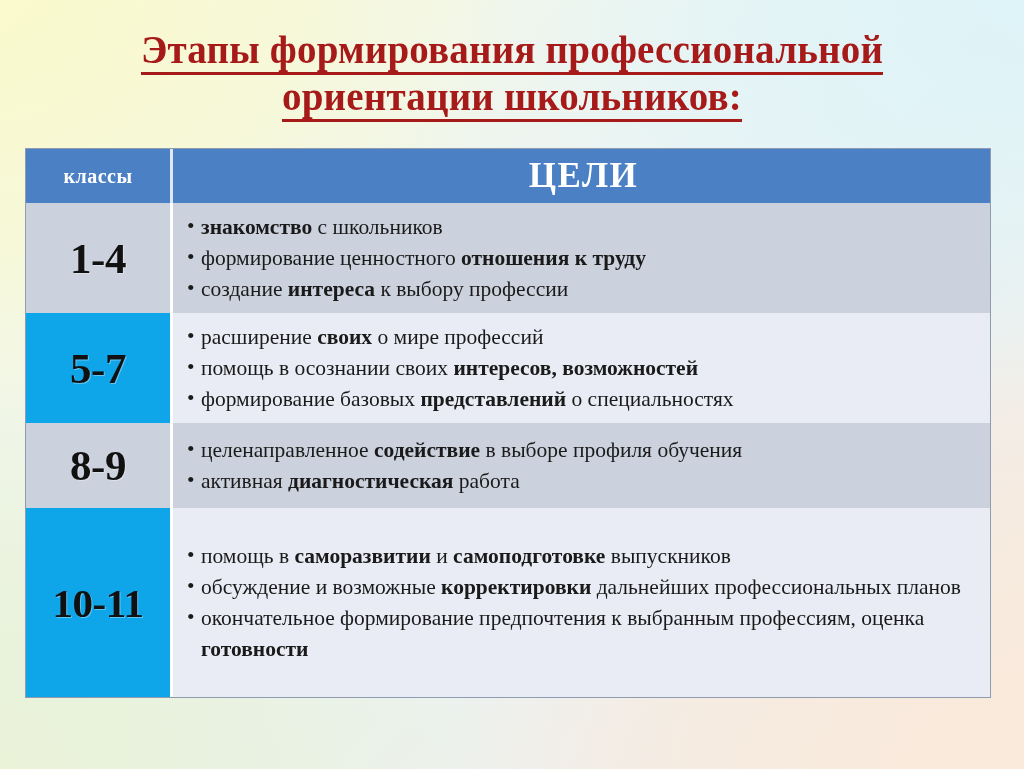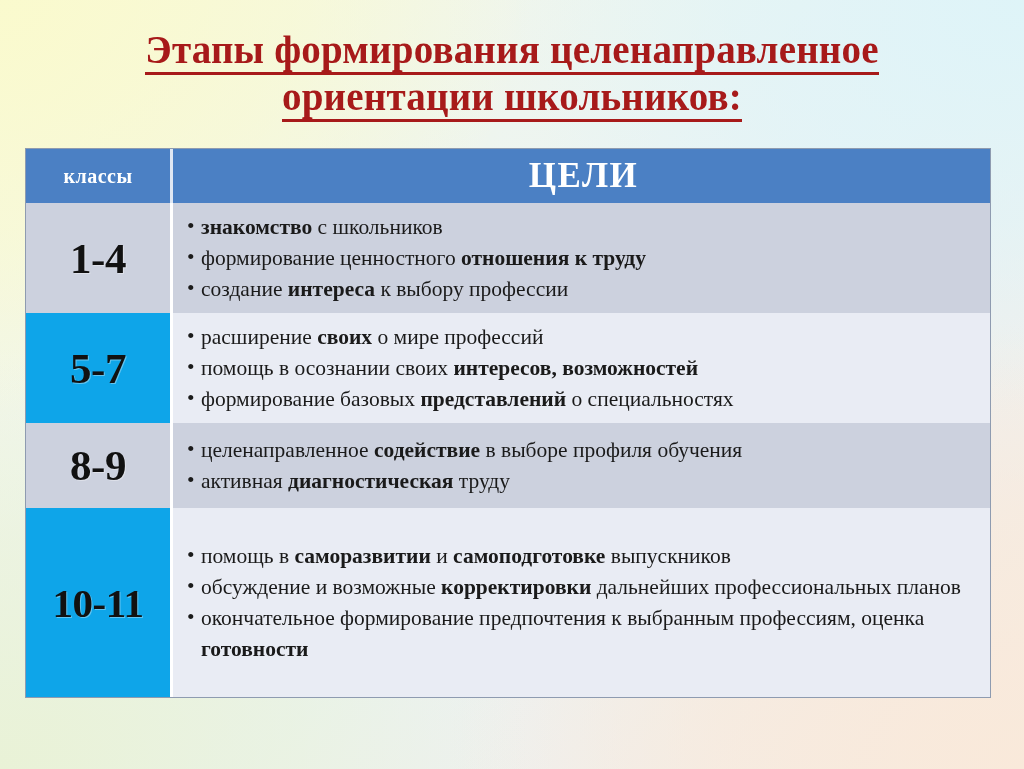--- a/index.html
+++ b/index.html
@@ -151,21 +151,21 @@
   .row-2 { flex: 0 0 110px; }
   .row-3 { flex: 0 0 85px;  }
   .row-4 { flex: 1 1 auto;  }
 </style>
 </head>
 <body>
 
 <div id="slide">
 
   <div id="title-block">
-    <span class="title-line"><span class="u">Этапы  формирования целенаправленное</span></span>
+    <span class="title-line"><span class="u">Этапы  формирования профессиональной</span></span>
     <span class="title-line"><span class="u">ориентации школьников:</span></span>
   </div>
 
   <div id="goals-table">
 
     <div class="trow head-row">
       <div class="cell-grade">
         <span class="head-grade-text">классы</span>
       </div>
       <div class="cell-goals" style="align-items:center;">
@@ -192,21 +192,21 @@
           <div class="bullet-line"><span class="dot">•</span><span>помощь в осознании своих </span><b>интересов, возможностей</b></div>
           <div class="bullet-line"><span class="dot">•</span><span>формирование базовых </span><b>представлений</b><span> о специальностях</span></div>
         </div>
       </div>
       <div class="trow data-row row-3 row-dark">
         <div class="cell-grade">
           <span class="grade-text">8-9</span>
         </div>
         <div class="cell-goals">
           <div class="bullet-line"><span class="dot">•</span><span>целенаправленное </span><b>содействие</b><span> в выборе профиля обучения</span></div>
-          <div class="bullet-line"><span class="dot">•</span><span>активная </span><b>диагностическая</b><span> труду</span></div>
+          <div class="bullet-line"><span class="dot">•</span><span>активная </span><b>диагностическая</b><span> работа</span></div>
         </div>
       </div>
       <div class="trow data-row row-4 row-light">
         <div class="cell-grade">
           <span class="grade-text wide">10-11</span>
         </div>
         <div class="cell-goals">
           <div class="bullet-line"><span class="dot">•</span><span>помощь в </span><b>саморазвитии</b><span> и </span><b>самоподготовке</b><span> выпускников</span></div>
           <div class="bullet-line"><span class="dot">•</span><span>обсуждение и возможные </span><b>корректировки</b><span> дальнейших профессиональных планов</span></div>
           <div class="bullet-line"><span class="dot">•</span><span>окончательное формирование предпочтения к выбранным профессиям, оценка </span><b>готовности</b></div>

